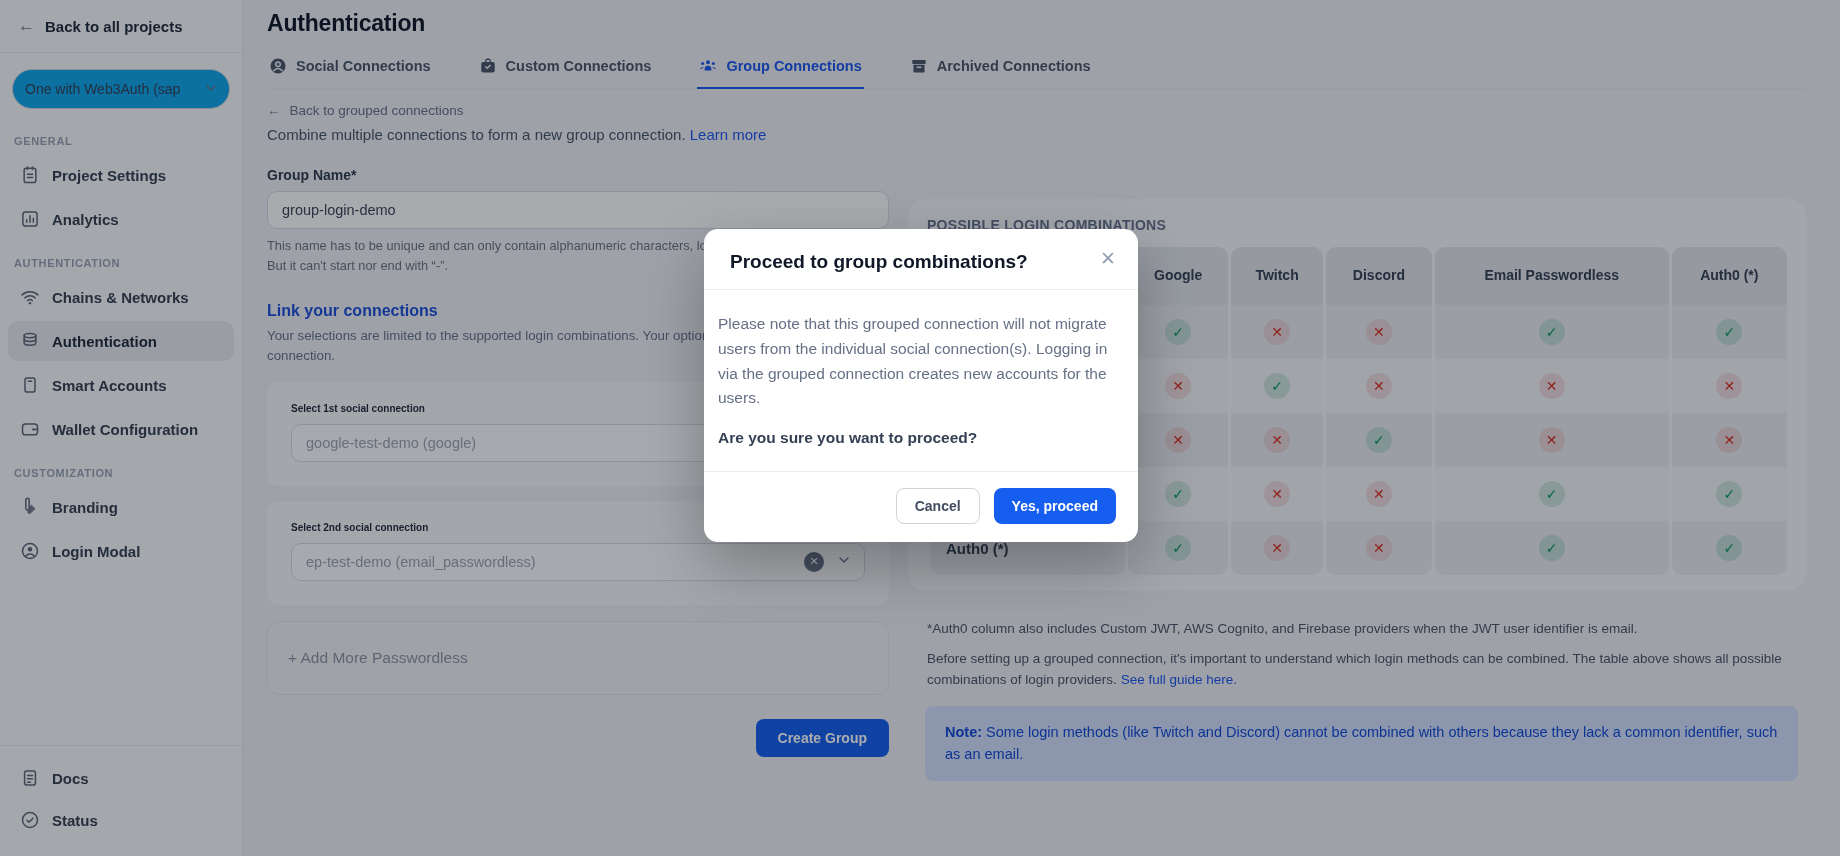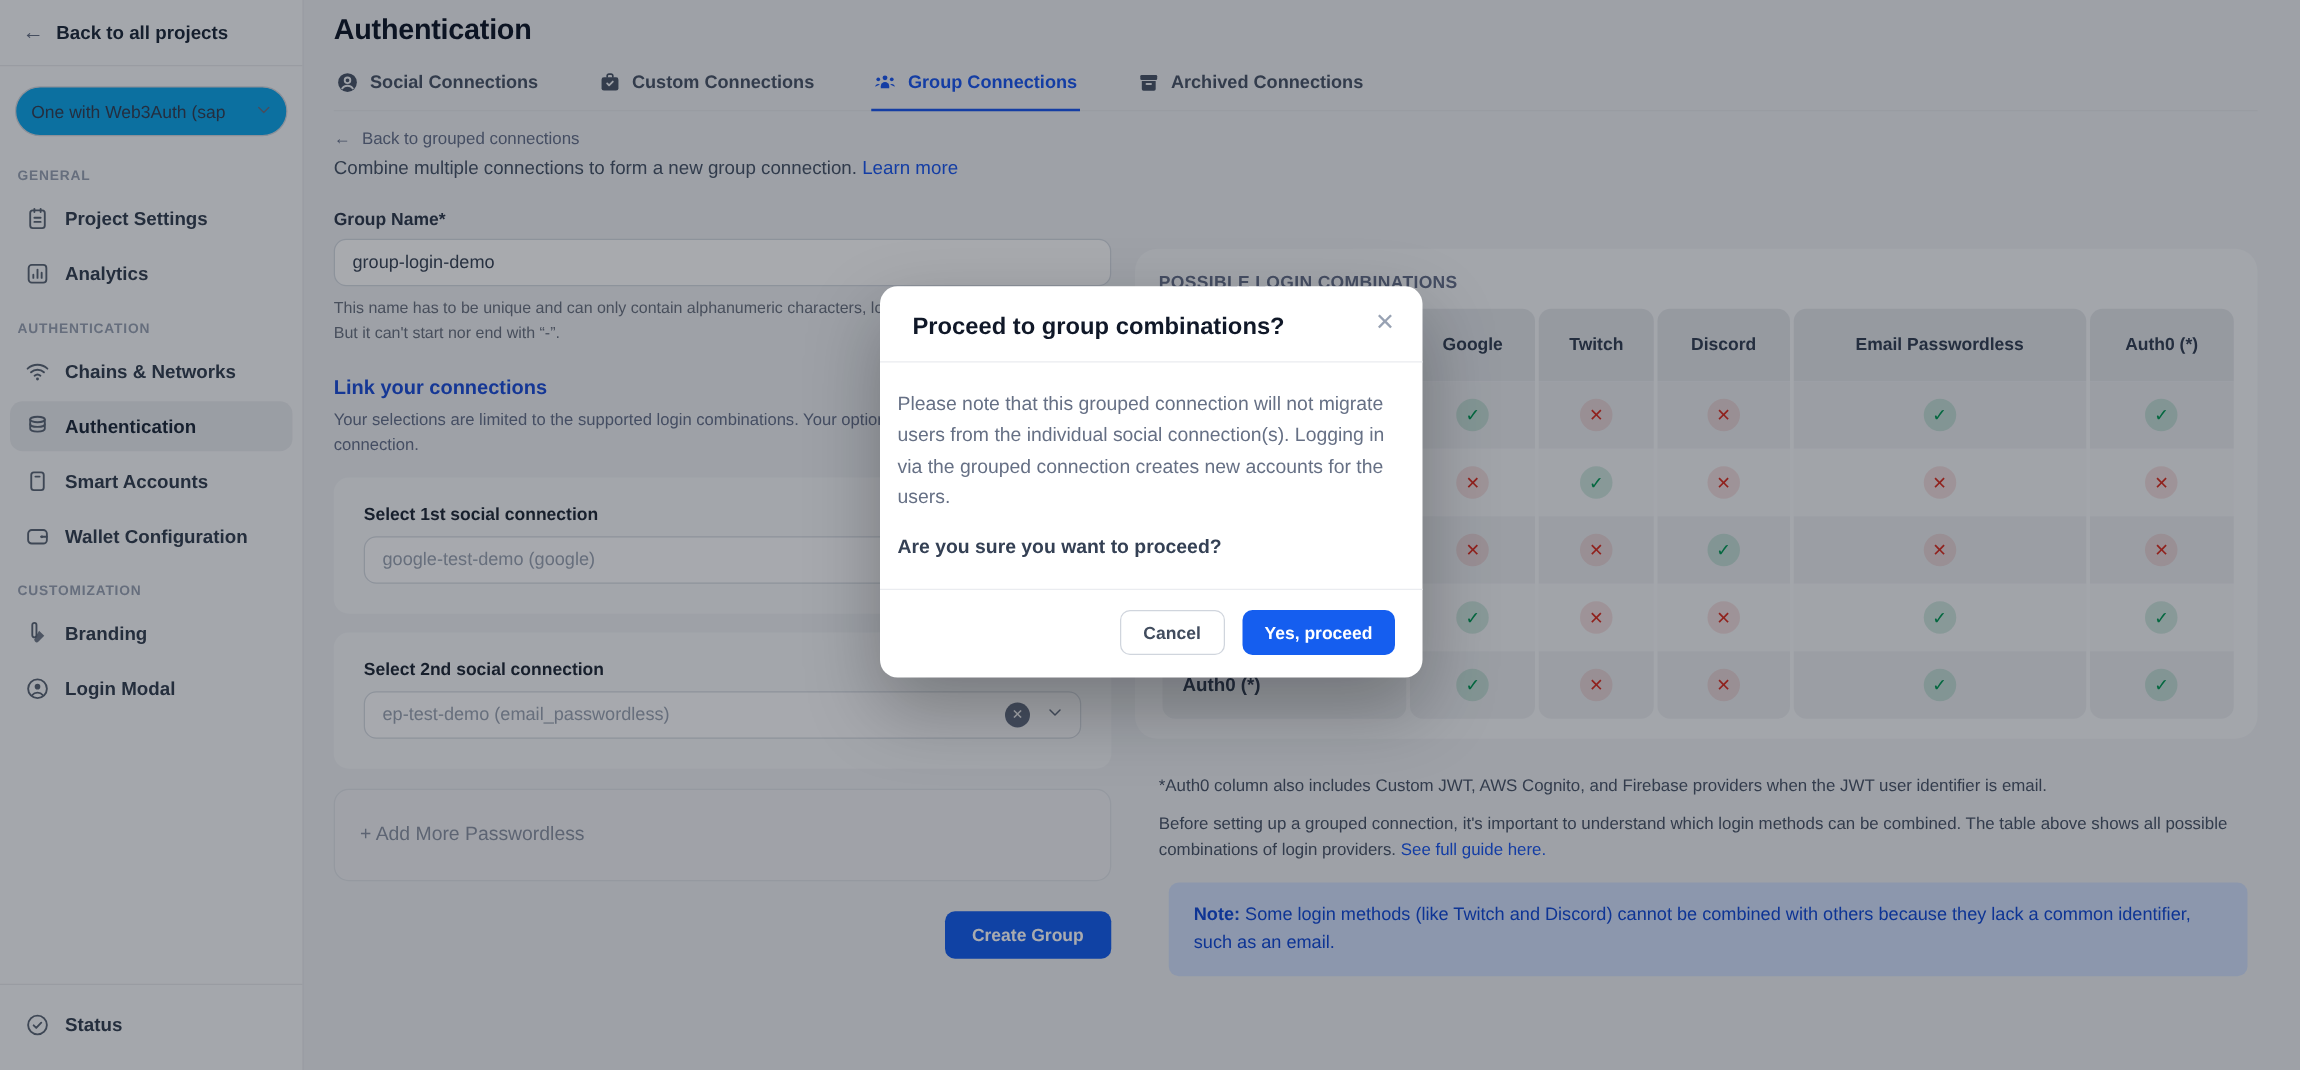--- a/index.html
+++ b/index.html
@@ -79,21 +79,21 @@
     display:flex; align-items:center; padding:0 14px;
     font-size:14.5px; color:#3a4556;
   }
   .helper { margin-top:7px; font-size:12.8px; line-height:1.55; color:#6b7280; }
   .h3 { margin-top:26px; font-size:16px; font-weight:700; color:#1d4ed8; }
   .desc { margin-top:6px; font-size:13.3px; line-height:1.55; color:#66708a; }
 
   .select-card {
     margin-top:15px; background:#f6f7f9; border-radius:12px; padding:21px 24px 24px 24px;
   }
-  .select-card .sc-label { font-size:14px; font-weight:700; color:#1f2937; }
+  .select-card .sc-label { font-size:10px; font-weight:700; color:#1f2937; }
   .select-input {
     margin-top:10px; height:38px; background:#fcfcfd; border:1px solid #d5dae1;
     border-radius:10px; display:flex; align-items:center; padding:0 12px 0 14px;
     font-size:14.5px; color:#9aa3b2; cursor:pointer;
   }
   .select-input .val { flex:1; overflow:hidden; white-space:nowrap; }
   .clear-btn {
     width:20px; height:20px; border-radius:50%; background:#667085;
     color:#fcfcfd; font-size:11px; display:flex; align-items:center; justify-content:center;
     margin-right:12px; cursor:pointer;
@@ -133,21 +133,21 @@
   .mark {
     display:inline-flex; width:26px; height:26px; border-radius:50%;
     align-items:center; justify-content:center; font-size:14px; font-weight:700;
   }
   .mark-yes { background:rgba(3,152,85,0.16); color:#039855; }
   .mark-no  { background:rgba(217,45,32,0.12); color:#d92d20; }
 
   .footnote { margin:30px 8px 0 19px; font-size:13.5px; color:#4a5568; }
   .guide { margin:13px 8px 0 19px; font-size:13.5px; line-height:1.55; color:#4a5568; }
   .note-box {
-    margin:15px 8px 0 27px; background:#d3e1fc; border-radius:8px;
+    margin:15px 8px 0 17px; background:#d3e1fc; border-radius:8px;
     padding:16px 20px; font-size:14.5px; line-height:1.5; color:#1149d6;
   }
   .note-box b { font-weight:700; }
 
   
   .dim-overlay { position:fixed; inset:0; background:rgba(10,15,25,0.35); z-index:50; }
   .modal {
     position:fixed; left:704px; top:229px; width:434px; z-index:60;
     background:#ffffff; border-radius:14px; box-shadow:0 24px 60px rgba(0,0,0,0.28);
   }
@@ -278,20 +278,29 @@
             <circle class="f" cx="12" cy="10" r="2.7"></circle>
             <path d="M6.8 18.2a6.6 6.6 0 0 1 10.4 0"></path>
           </svg>
       </span>
       <span>Login Modal</span>
     </div>
 
     <div class="sb-spacer"></div>
 
     <div class="sb-footer">
+      <div class="sb-item">
+        <span class="icon">
+          <svg viewBox="0 0 24 24">
+              <rect x="5.5" y="3.5" width="13" height="17" rx="2.5"></rect>
+              <path d="M9 9h6M9 13h6M9 17h3.5"></path>
+            </svg>
+        </span>
+        <span>Docs</span>
+      </div>
       <div class="sb-item">
         <span class="icon">
           <svg viewBox="0 0 24 24">
               <circle cx="12" cy="12" r="9"></circle>
               <path d="M8.3 12.3l2.5 2.5 4.8-5"></path>
             </svg>
         </span>
         <span>Status</span>
       </div>
     </div>

